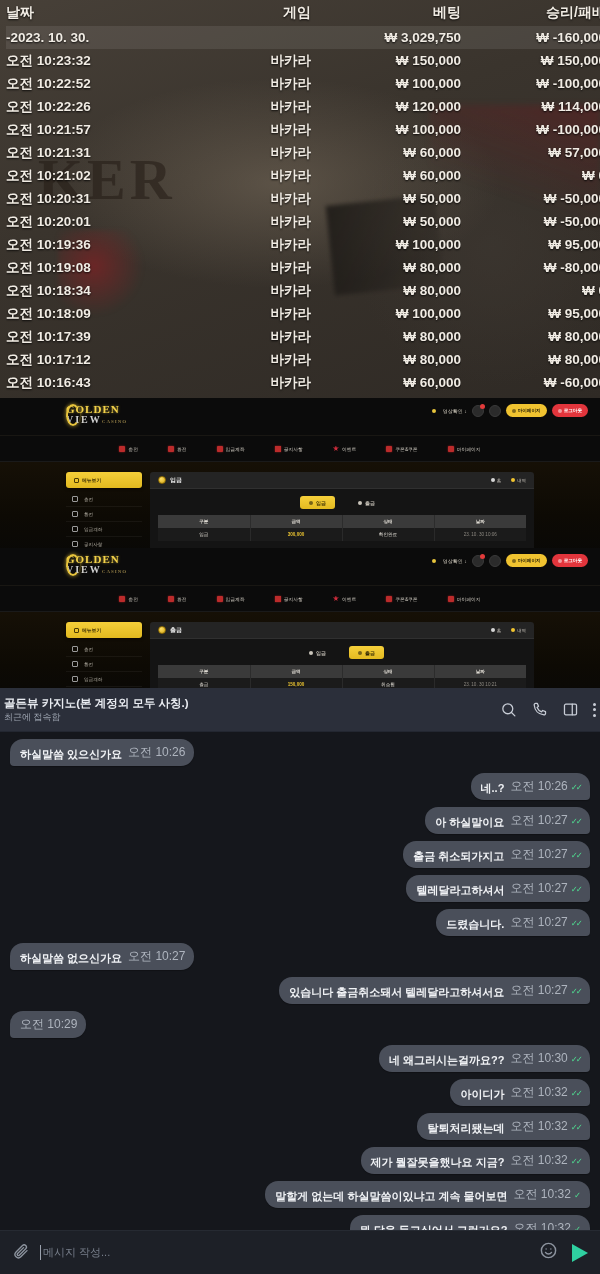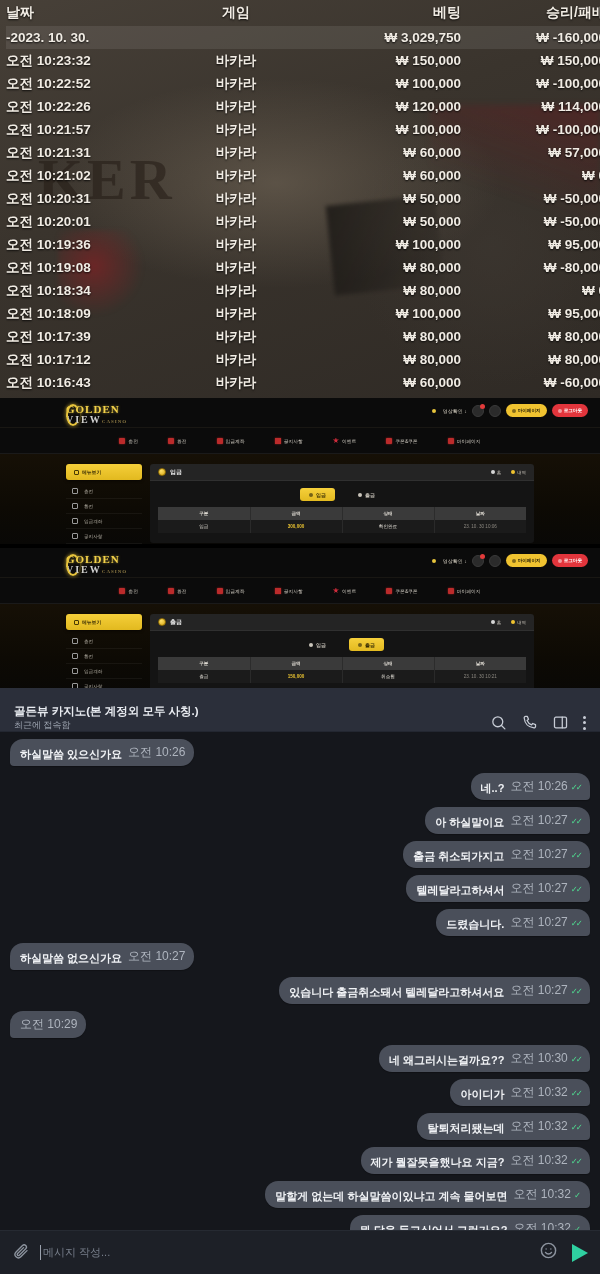--- a/index.html
+++ b/index.html
@@ -60,41 +60,41 @@
     font-size:13.5px; line-height:1;
     color:#f1ece4;
     text-shadow:0 1px 2px rgba(0,0,0,.85);
     white-space:nowrap; overflow:hidden;
   }
   table.hist th{
     font-weight:700; font-size:14px;
     padding:5px 0 7px 0;
   }
   .col-date{ width:155px; text-align:left; padding-left:16px; }
-  .col-game{ width:150px; text-align:center; }
+  .col-game{ width:150px; text-align:right; }
   .col-bet { width:150px; text-align:right; padding-right:18px; }
   .col-res { width:145px; text-align:right; padding-right:12px; }
 
   table.hist tbody tr{ height:23px; }
   table.hist tbody td{ padding:0; font-weight:600; }
   tr.summary { background:rgba(255,255,255,.085); }
   tr.summary td { font-weight:600; }
 
   
   .site {
     position:absolute; left:0; width:600px;
     background:#000;
     overflow:hidden;
     filter:blur(.45px);
   }
   .site-a { top:398px; height:150px; }
   .site-b { top:548px; height:140px; }
 
   .site-top{
-    position:relative; height:30px; background:#0b0b0b;
+    position:relative; height:38px; background:#0b0b0b;
     border-bottom:1px solid #191713;
   }
   .logo{
     position:absolute; left:66px; top:4px;
     width:120px; height:26px;
     display:flex; flex-direction:column; justify-content:center;
   }
   .logo .l1{
     font-family:"Liberation Serif","DejaVu Serif",serif;
     font-size:11px; font-weight:700; letter-spacing:1px;
@@ -232,21 +232,21 @@
 
   
   .chat{
     position:absolute; left:0; top:688px; width:600px; height:586px;
     background:#15171c;
     display:flex; flex-direction:column;
   }
   .chat-head{
     height:44px; flex:0 0 44px;
     background:#2b2f3a;
-    display:flex;align-items:flex-end;padding:0 14px;gap:8px;
+    display:flex;align-items:center;padding:0 4px;gap:8px;
     border-bottom:1px solid #232731;
   }
   .ch-texts{ flex:1; min-width:0; }
   .ch-title{
     font-size:11.5px;font-weight:700;color:#e9ecf1;line-height:14px;
     white-space:nowrap;overflow:hidden;text-overflow:ellipsis;
   }
   .ch-sub{ font-size:9px;color:#9aa1ad;line-height:12px;margin-top:1px; }
   .ch-actions{ display:flex;align-items:center;gap:14px; }
   .ch-actions svg{ display:block; }

